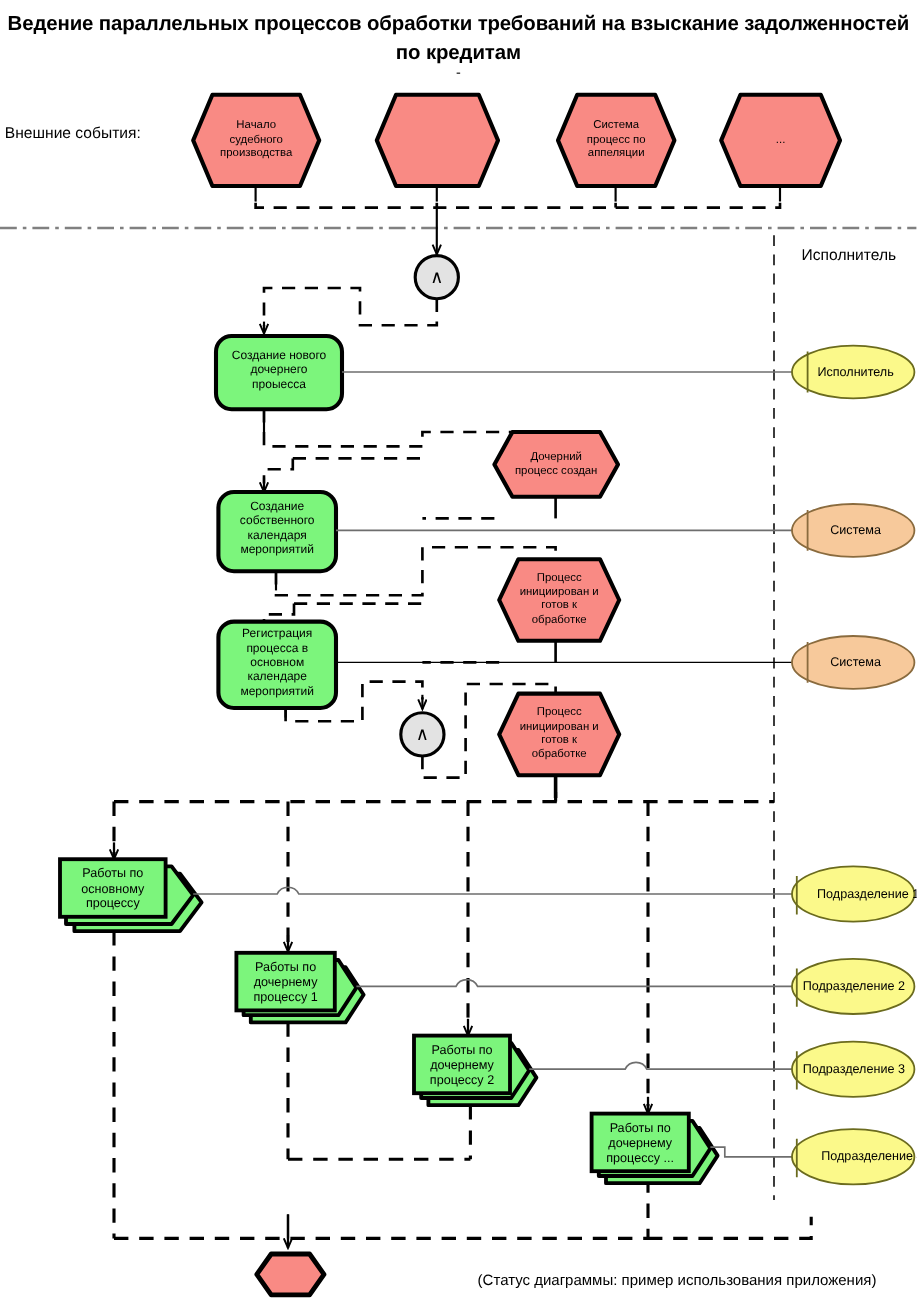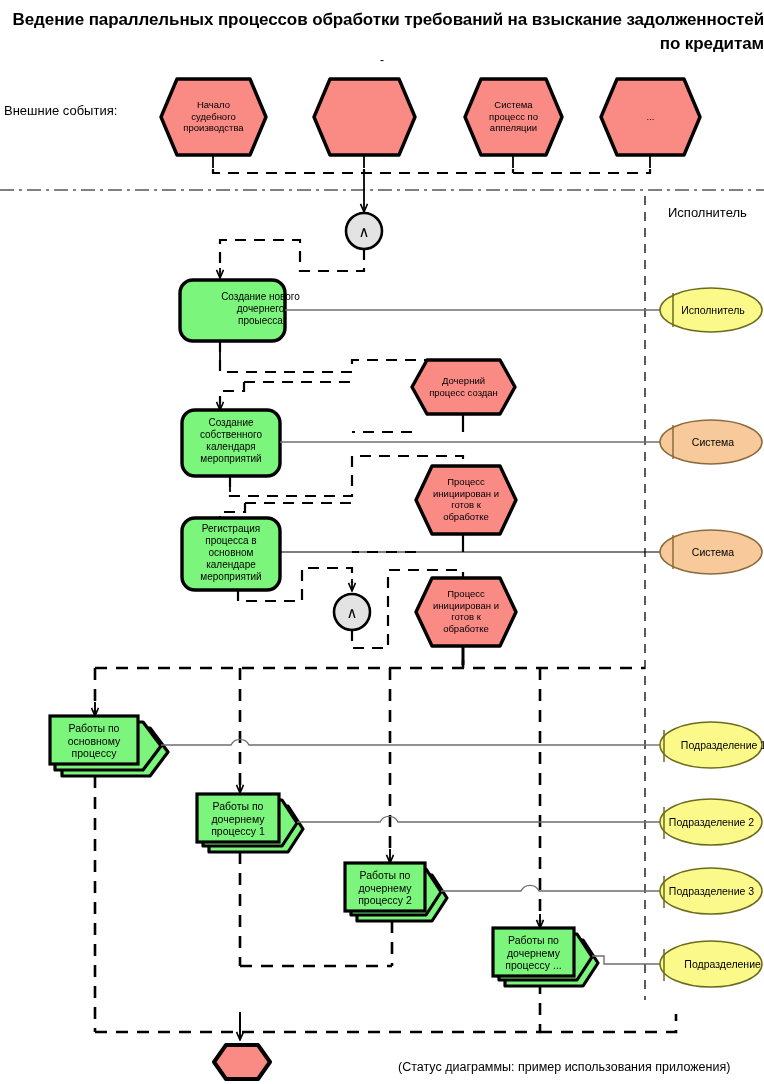--- a/index.html
+++ b/index.html
@@ -16,21 +16,21 @@
   }
   #canvas{
     position:absolute;
     left:0;top:0;
     width:764px;height:1084px;
   }
   .ttl{
     position:absolute;
     left:0;top:8px;
     width:764px;
-    text-align:right;
+    text-align:center;
     font-size:17px;
     font-weight:bold;
     line-height:24px;
     letter-spacing:-0.1px;
   }
   .dot-sub{
     position:absolute;
     left:0;top:54px;width:764px;
     text-align:center;font-size:12px;line-height:12px;
   }
@@ -287,21 +287,21 @@
 процесс создан</div>
   <div class="shp-txt" style="left:416px;top:476px;width:100px;">Процесс
 инициирован и
 готов к
 обработке</div>
   <div class="shp-txt" style="left:416px;top:588px;width:100px;">Процесс
 инициирован и
 готов к
 обработке</div>
 
-  <div class="shp-txt t10" style="left:180px;top:291px;width:105px;margin-left:28px;">Создание нового
+  <div class="shp-txt t10" style="left:180px;top:291px;width:105px;">Создание нового
 дочернего
 проыесса</div>
   <div class="shp-txt t10" style="left:182px;top:417px;width:98px;">Создание
 собственного
 календаря
 мероприятий</div>
   <div class="shp-txt t10" style="left:182px;top:523px;width:98px;">Регистрация
 процесса в
 основном
 календаре

